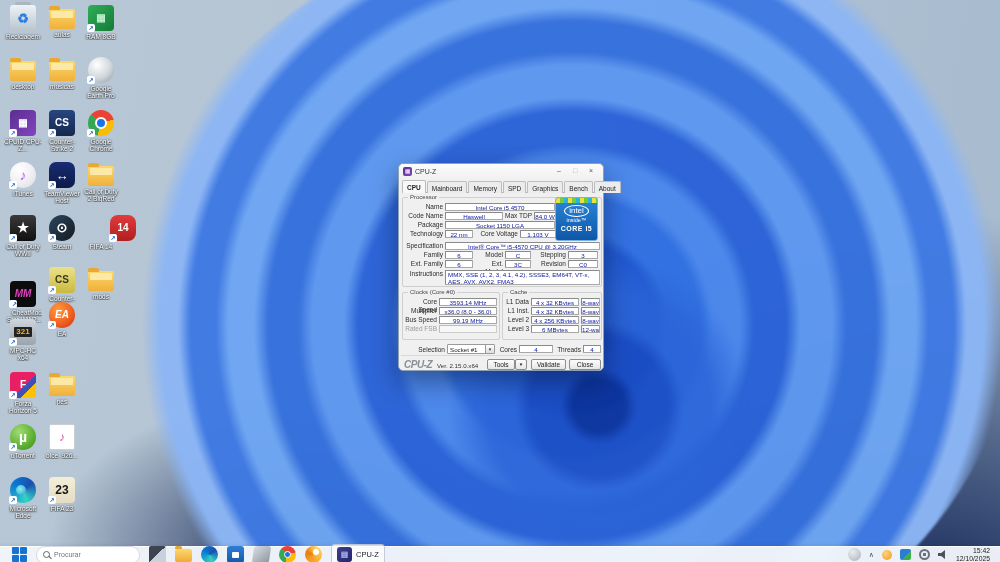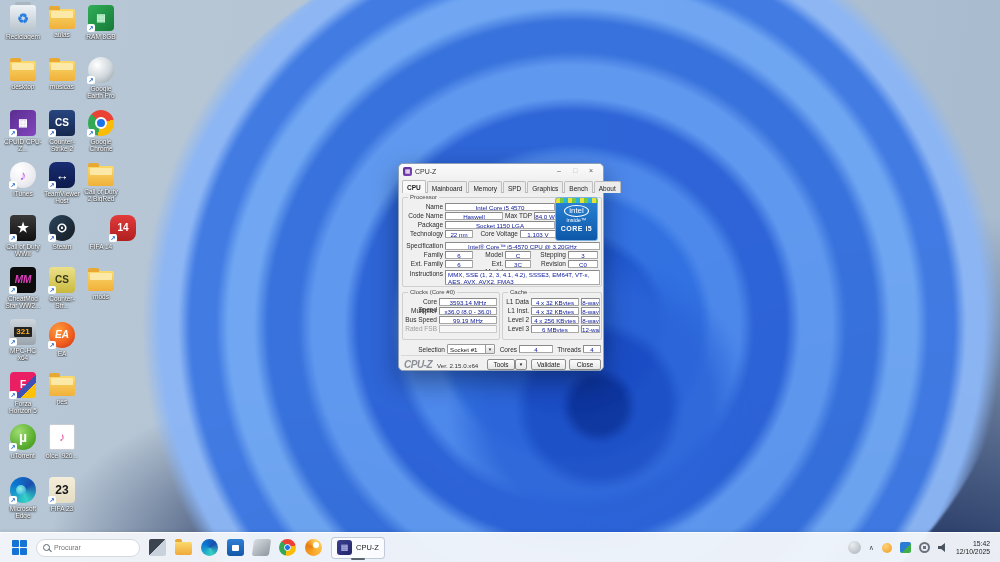--- a/index.html
+++ b/index.html
@@ -98,21 +98,21 @@
   .badge .inside { font-size:5.5px; line-height:6px; }
   .badge .core { font-size:7px; font-weight:bold; margin-top:2px; letter-spacing:.5px; }
   .combo { position:absolute; height:10px; background:#fff; border:1px solid #9a9a9a; border-radius:1px; font-size:6.2px; line-height:9px; padding-left:2px; color:#222; }
   .combo .arr { position:absolute; right:0; top:0; bottom:0; width:9px; background:linear-gradient(#fdfdfd,#dfdfdf); border-left:1px solid #9a9a9a; font-size:4.5px; line-height:9px; text-align:center; color:#444; }
   .btn { position:absolute; height:11px; background:linear-gradient(#fdfdfd,#e6e6e6); border:1px solid #8e8e8e; border-radius:2px; font-size:6.5px; line-height:10px; text-align:center; color:#222; }
   .footer-sep { position:absolute; left:2px; right:2px; top:191px; border-top:1px solid #d8d8d8; }
   .cpuz-logo { position:absolute; left:5px; top:195px; font-size:10px; font-weight:bold; font-style:italic; color:#8a8f96; letter-spacing:-.5px; }
   .ver { position:absolute; left:38px; top:198px; font-size:6.2px; color:#333; }
 
   
-  .taskbar { position:absolute; left:0; right:0; bottom:0; height:30px; background:rgba(243,246,250,.96);
+  .taskbar { position:absolute; left:0; right:0; bottom:0; height:16px; background:rgba(243,246,250,.96);
              border-top:1px solid rgba(255,255,255,.7); box-shadow:0 -1px 3px rgba(0,0,0,.08); display:flex; align-items:center; }
   .tb-left { display:flex; align-items:center; gap:9px; padding-left:12px; }
   .start { width:15px; height:15px; display:grid; grid-template-columns:7px 7px; grid-template-rows:7px 7px; gap:1px; }
   .start i { background:#1573d6; border-radius:1px; }
   .search { width:104px; height:18px; background:#fff; border:1px solid #d4dae2; border-radius:9px; display:flex; align-items:center; padding:0 6px; gap:4px; }
   .search input { border:none; outline:none; width:70px; font-size:7px; font-family:"Liberation Sans",sans-serif; color:#333; background:transparent; }
   .mag { position:relative; width:7px; height:7px; border:1.2px solid #5a6572; border-radius:50%; flex:none; }
   .mag::after { content:""; position:absolute; width:4px; height:1.4px; background:#5a6572; transform:rotate(45deg); right:-3px; bottom:-1px; }
   .tbi { width:17px; height:17px; position:relative; border-radius:3px; display:flex; align-items:center; justify-content:center; }
   .tbi-taskview { background:linear-gradient(135deg,#3c4450 0 50%,#c9d2dc 50%); border-radius:2px; }
@@ -247,21 +247,21 @@
       </div>
       <div class="di-label">Steam</div>
     </div>
       <div class="di" style="left: 82px; top: 214.6px;">
       <div class="di-box ic-fifa14">
         <span class="di-glyph">14</span>
         <span class="di-arrow">↗</span>
       </div>
       <div class="di-label">FIFA 14</div>
     </div>
-      <div class="di" style="left: 4px; top: 267px;">
+      <div class="di" style="left: 4px; top: 281px; text-align: right;">
       <div class="di-box ic-mm">
         <span class="di-glyph">MM</span>
         <span class="di-arrow">↗</span>
       </div>
       <div class="di-label">CheatMod Star WW2...</div>
     </div>
       <div class="di" style="left: 43px; top: 267px;">
       <div class="di-box ic-csyellow">
         <span class="di-glyph">CS</span>
         <span class="di-arrow">↗</span>
@@ -275,21 +275,21 @@
       </div>
       <div class="di-label">mods</div>
     </div>
       <div class="di" style="left: 4px; top: 319.4px;">
       <div class="di-box ic-mpc">
         <span class="di-glyph">321</span>
         <span class="di-arrow">↗</span>
       </div>
       <div class="di-label">MPC-HC x64</div>
     </div>
-      <div class="di" style="left: 43px; top: 322px;">
+      <div class="di" style="left: 43px; top: 302px;">
       <div class="di-box ic-ea">
         <span class="di-glyph">EA</span>
         <span class="di-arrow">↗</span>
       </div>
       <div class="di-label">EA</div>
     </div>
       <div class="di" style="left: 4px; top: 371.8px;">
       <div class="di-box ic-forza">
         <span class="di-glyph">F</span>
         <span class="di-arrow">↗</span>

